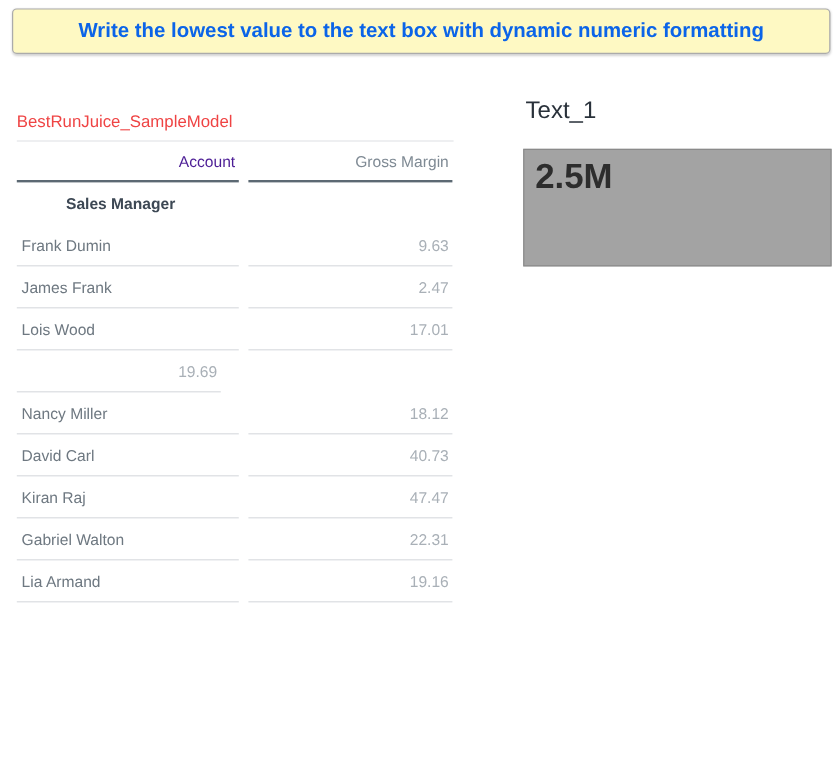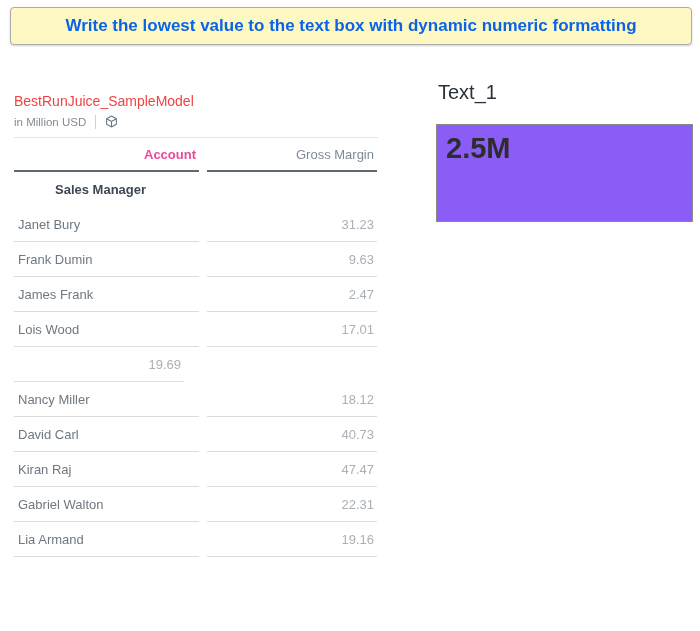--- a/index.html
+++ b/index.html
@@ -25,70 +25,55 @@
   .scale-divider { width: 1px; height: 14px; background: #cdd2d6; margin: 0 9px; }
   .cube-icon { display: inline-flex; }
 
   .grid { margin-top: 7px; border-top: 1px solid #e3e5e8; }
   .hrow, .trow { display: flex; }
   .cell { font-size: 13px; display: flex; align-items: center; }
   .c1 { width: 185px; margin-right: 8px; padding-left: 4px; }
   .c2 { width: 170px; justify-content: flex-end; padding-right: 3px; }
   .hrow { height: 34px; }
   .hrow .cell { border-bottom: 2px solid #5c6973; }
-  .hrow .c1 { justify-content: flex-end; padding-right: 3px; font-weight: bold; color: #ec4899; }
+  .hrow .c1 { justify-content: flex-end; padding-right: 3px; font-weight: normal; color: #4c1d95; }
   .hrow .c2 { color: #7f8a94; }
   .trow { height: 35px; }
   .trow .cell { border-bottom: 1px solid #dadde0; }
   .trow .c1 { color: #6e7881; }
   .trow .c2 { color: #a9b0b7; }
   .trow.group .c1 { font-weight: bold; color: #3d4854; margin-left: 37px; }
   .trow.group .cell { border-bottom: 1px solid transparent; }
 
   
   .text-widget { position: absolute; left: 436px; top: 80px; width: 257px; }
   .text-title { font-size: 20px; font-weight: normal; color: #29313a; line-height: 24px; margin-left: 2px; }
   .text-box {
     margin-top: 20px; width: 257px; height: 98px;
-    border: 1px solid #8a8a8a; background: #8b5cf6; padding: 6px 9px; cursor: text;
+    border: 1px solid #8a8a8a; background: #a3a3a3; padding: 6px 9px; cursor: text;
   }
   .text-box-value { font-size: 29px; font-weight: bold; color: #2d2d2d; line-height: 34px; }
 </style>
 </head>
 <body>
 
 <button class="banner">Write the lowest value to the text box with dynamic numeric formatting</button>
 
 <section class="table-widget">
   <div class="table-subtitle">BestRunJuice_SampleModel</div>
-  <div class="scale-row">
-    <span class="scale-text">in Million USD</span>
-    <span class="scale-divider"></span>
-    <span class="cube-icon">
-      <svg width="13" height="13" viewBox="0 0 24 24" fill="none" stroke="#6a7680" stroke-width="2" stroke-linejoin="round">
-        <path d="M12 2 L21 7 V17 L12 22 L3 17 V7 Z"></path>
-        <path d="M3 7 L12 12 L21 7"></path>
-        <path d="M12 12 V22"></path>
-      </svg>
-    </span>
-  </div>
 
   <div class="grid">
     <div class="hrow">
       <div class="cell c1">Account</div>
       <div class="cell c2">Gross Margin</div>
     </div>
     <div id="table-rows">
         <div class="trow group">
           <div class="cell c1">Sales Manager</div>
           <div class="cell c2"></div>
-        </div>
-        <div class="trow">
-          <div class="cell c1">Janet Bury</div>
-          <div class="cell c2">31.23</div>
         </div>
         <div class="trow">
           <div class="cell c1">Frank Dumin</div>
           <div class="cell c2">9.63</div>
         </div>
         <div class="trow">
           <div class="cell c1">James Frank</div>
           <div class="cell c2">2.47</div>
         </div>
         <div class="trow">

